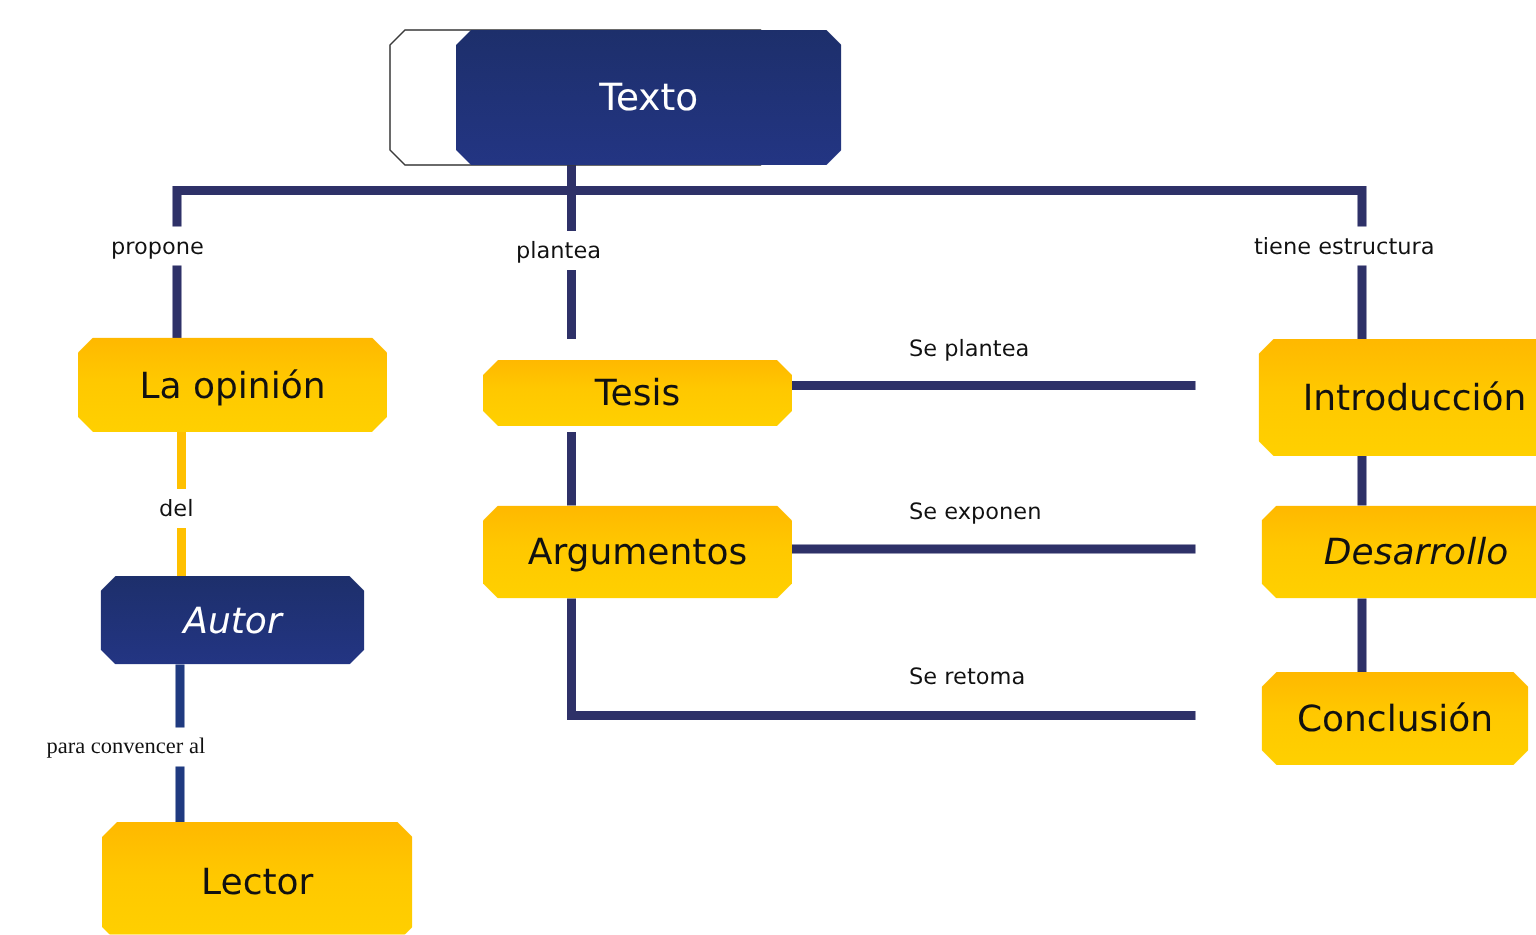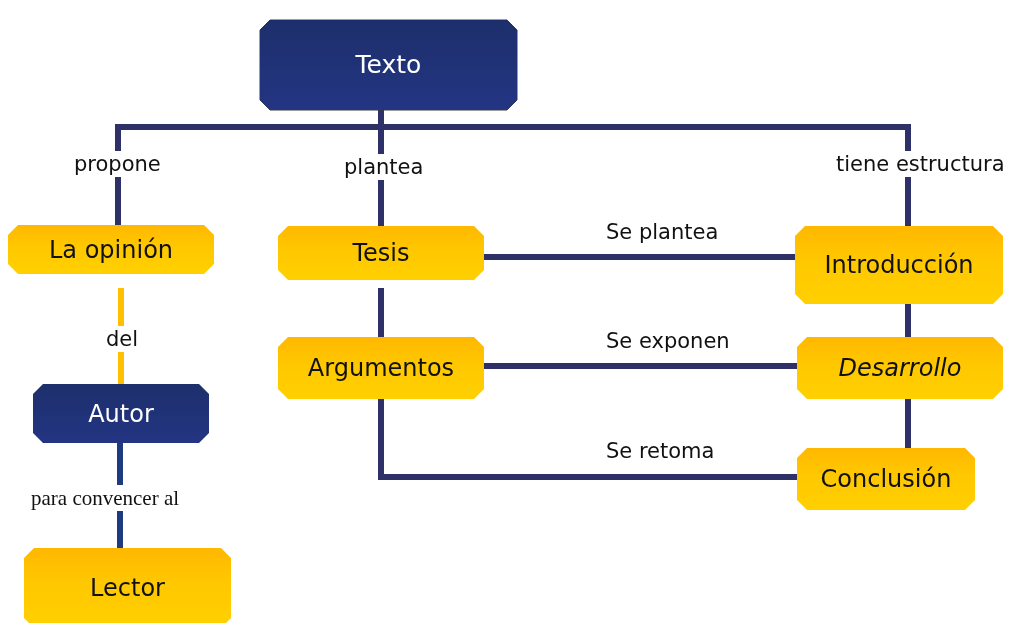--- a/index.html
+++ b/index.html
@@ -4,31 +4,32 @@
 <style>
   html, body { margin: 0; padding: 0; background: #ffffff; }
   body { width: 1024px; height: 623px; position: relative; overflow: hidden;
          font-family: "DejaVu Sans", sans-serif; }
   svg.lines { position: absolute; left: 0; top: 0; width: 1024px; height: 623px; }
   .node {
     position: absolute; display: flex; align-items: center; justify-content: center;
     text-align: center; box-sizing: border-box;
     clip-path: polygon(10px 0, calc(100% - 10px) 0, 100% 10px, 100% calc(100% - 10px),
                        calc(100% - 10px) 100%, 10px 100%, 0 calc(100% - 10px), 0 10px);
+    margin-left: 44px;
   }
   .node.navy {
     background: linear-gradient(180deg, #1d2f6b 0%, #233583 100%);
     color: #ffffff;
   }
   .node.gold {
     background: linear-gradient(180deg, #ffb800 0%, #ffc800 45%, #ffd000 100%);
     color: #111111;
   }
   .label {
-    position: absolute; font-size: 21px; color: #111; white-space: nowrap;
+    position: absolute; font-size: 15px; color: #111; white-space: nowrap;
     background: #ffffff; padding: 0 2px; line-height: 26px;
   }
   .n-title { font-size: 25px; line-height: 34px; }
   .n-text { font-size: 24px; }
 </style>
 </head>
 <body>
 
 <svg class="lines" viewBox="0 0 1024 623">
 
@@ -64,31 +65,31 @@
 
 <span class="label" style="left:72px; top:151px;">propone</span>
 <span class="label" style="left:342px; top:154px;">plantea</span>
 <span class="label" style="left:834px; top:151px;">tiene estructura</span>
 <span class="label" style="left:104px; top:326px;">del</span>
 <span class="label" style="left:29px; top:485px;font-family:Liberation Serif, serif;">para convencer al</span>
 <span class="label" style="left:604px; top:219px;">Se plantea</span>
 <span class="label" style="left:604px; top:328px;">Se exponen</span>
 <span class="label" style="left:604px; top:438px;">Se retoma</span>
 
-<div class="node gold" style="left:8px; top:225px; width:206px; height:49px;text-align:right;">
+<div class="node gold" style="left:8px; top:225px; width:206px; height:63px;text-align:right;">
   <span class="n-text">La opinión</span>
 </div>
-<div class="node navy" style="left:33px; top:384px; width:176px; height:59px;">
+<div class="node navy" style="left:23px; top:384px; width:176px; height:59px;font-style:italic;">
   <span class="n-text">Autor</span>
 </div>
 <div class="node gold" style="left:24px; top:548px; width:207px; height:80px;">
   <span class="n-text">Lector</span>
 </div>
 
-<div class="node gold" style="left:278px; top:226px; width:206px; height:54px;">
+<div class="node gold" style="left:278px; top:240px; width:206px; height:44px;">
   <span class="n-text">Tesis</span>
 </div>
 <div class="node gold" style="left:278px; top:337px; width:206px; height:62px;">
   <span class="n-text">Argumentos</span>
 </div>
 
 <div class="node gold" style="left:795px; top:226px; width:208px; height:78px;">
   <span class="n-text">Introducción</span>
 </div>
 <div class="node gold" style="left:797px; top:337px; width:206px; height:62px;font-style:italic;">

